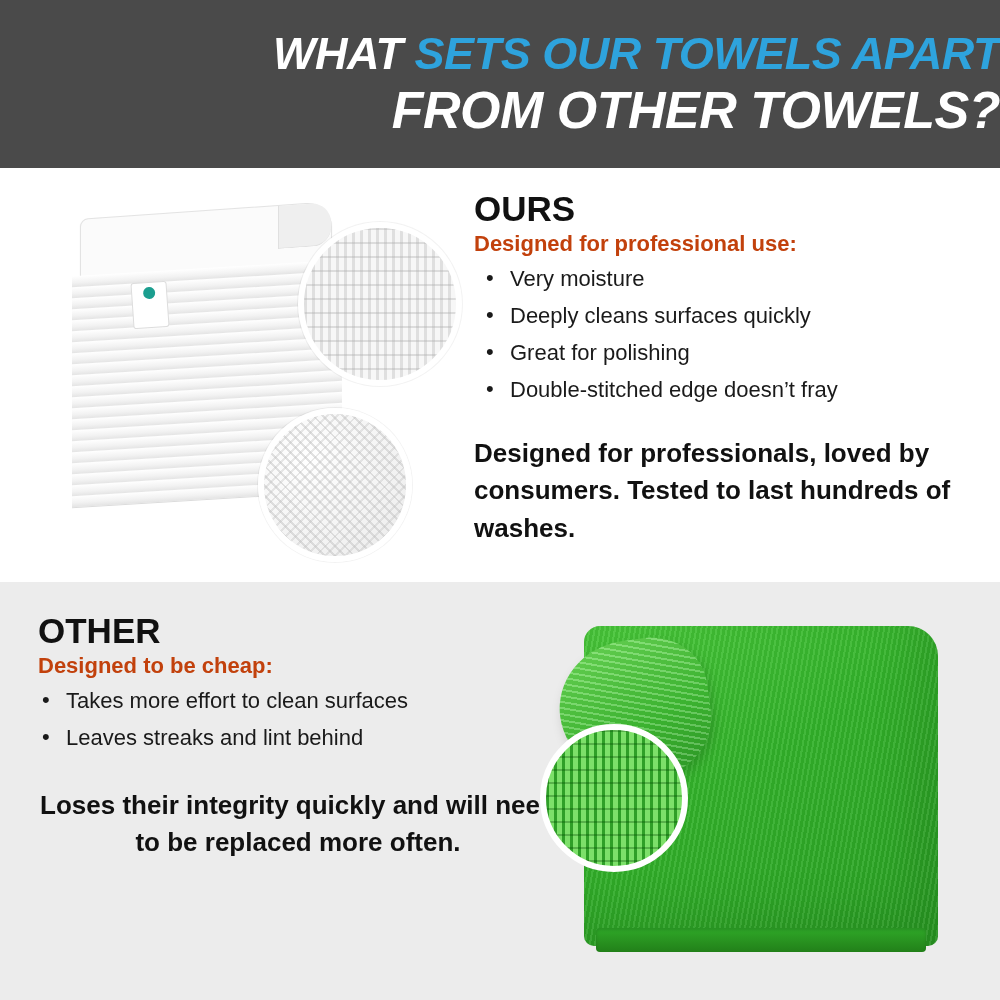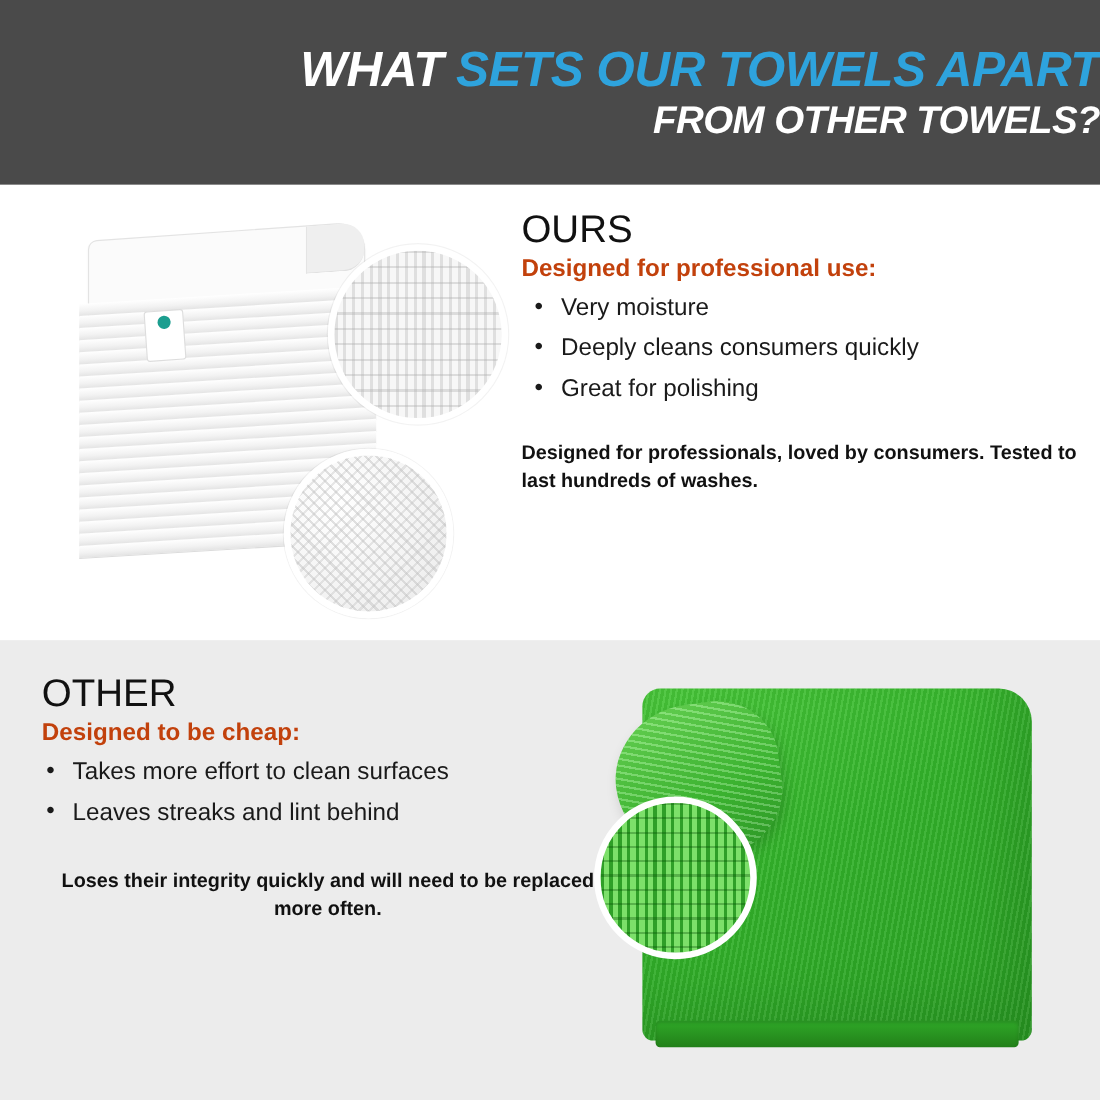--- a/index.html
+++ b/index.html
@@ -38,21 +38,21 @@
     font-style: italic;
     letter-spacing: -0.5px;
     text-align: center;
     line-height: 1.05;
     white-space: nowrap;
   }
   .header-line-1 {
     font-size: 45px;
   }
   .header-line-2 {
-    font-size: 35px;
+    font-size: 52px;
     margin-top: 6px;
   }
   .hl-white { color: #ffffff; }
   .hl-blue  { color: #2ea3dd; }
 
   
   .panel-ours {
     position: absolute;
     left: 0;
     top: 168px;
@@ -77,21 +77,21 @@
     width: 508px;
   }
   .txt-theirs {
     position: absolute;
     left: 38px;
     top: 612px;
     width: 520px;
   }
   .section-title {
     font-size: 35px;
-    font-weight: normal;
+    font-weight: bold;
     color: #111111;
     letter-spacing: 0px;
     margin: 0 0 2px 0;
     line-height: 1.1;
   }
   .section-sub {
     font-size: 22px;
     font-weight: bold;
     color: #c2410c;
     margin: 0 0 4px 0;
@@ -114,21 +114,21 @@
     position: absolute;
     left: 12px;
     top: -1px;
     font-size: 22px;
     color: #1a1a1a;
   }
   .txt-theirs ul.bullets li { padding-left: 28px; }
   .txt-theirs ul.bullets li::before { left: 4px; }
 
   .closing {
-    font-size: 18px;
+    font-size: 26px;
     font-weight: bold;
     color: #111111;
     line-height: 1.45;
     margin-top: 26px;
   }
   .txt-theirs .closing { margin-top: 30px; text-align: center; }
 
   
   .stack-wrap {
     position: absolute;
@@ -362,22 +362,23 @@
   </div>
   <div class="zoom-circle zoom-w2">
     <div class="speckle"></div>
   </div>
 
   <div class="txt-ours">
     <div class="section-title">OURS</div>
     <div class="section-sub">Designed for professional use:</div>
     <ul class="bullets">
       <li>Very moisture</li>
-      <li>Deeply cleans consumers quickly</li>
+      <li>Deeply cleans surfaces quickly</li>
       <li>Great for polishing</li>
+      <li>Double-stitched edge doesn’t fray</li>
     </ul>
     <div class="closing">Designed for professionals, loved by consumers. Tested to last hundreds of washes.</div>
   </div>
 
   <div class="panel-theirs"></div>
 
   <div class="txt-theirs">
     <div class="section-title">OTHER</div>
     <div class="section-sub">Designed to be cheap:</div>
     <ul class="bullets">

